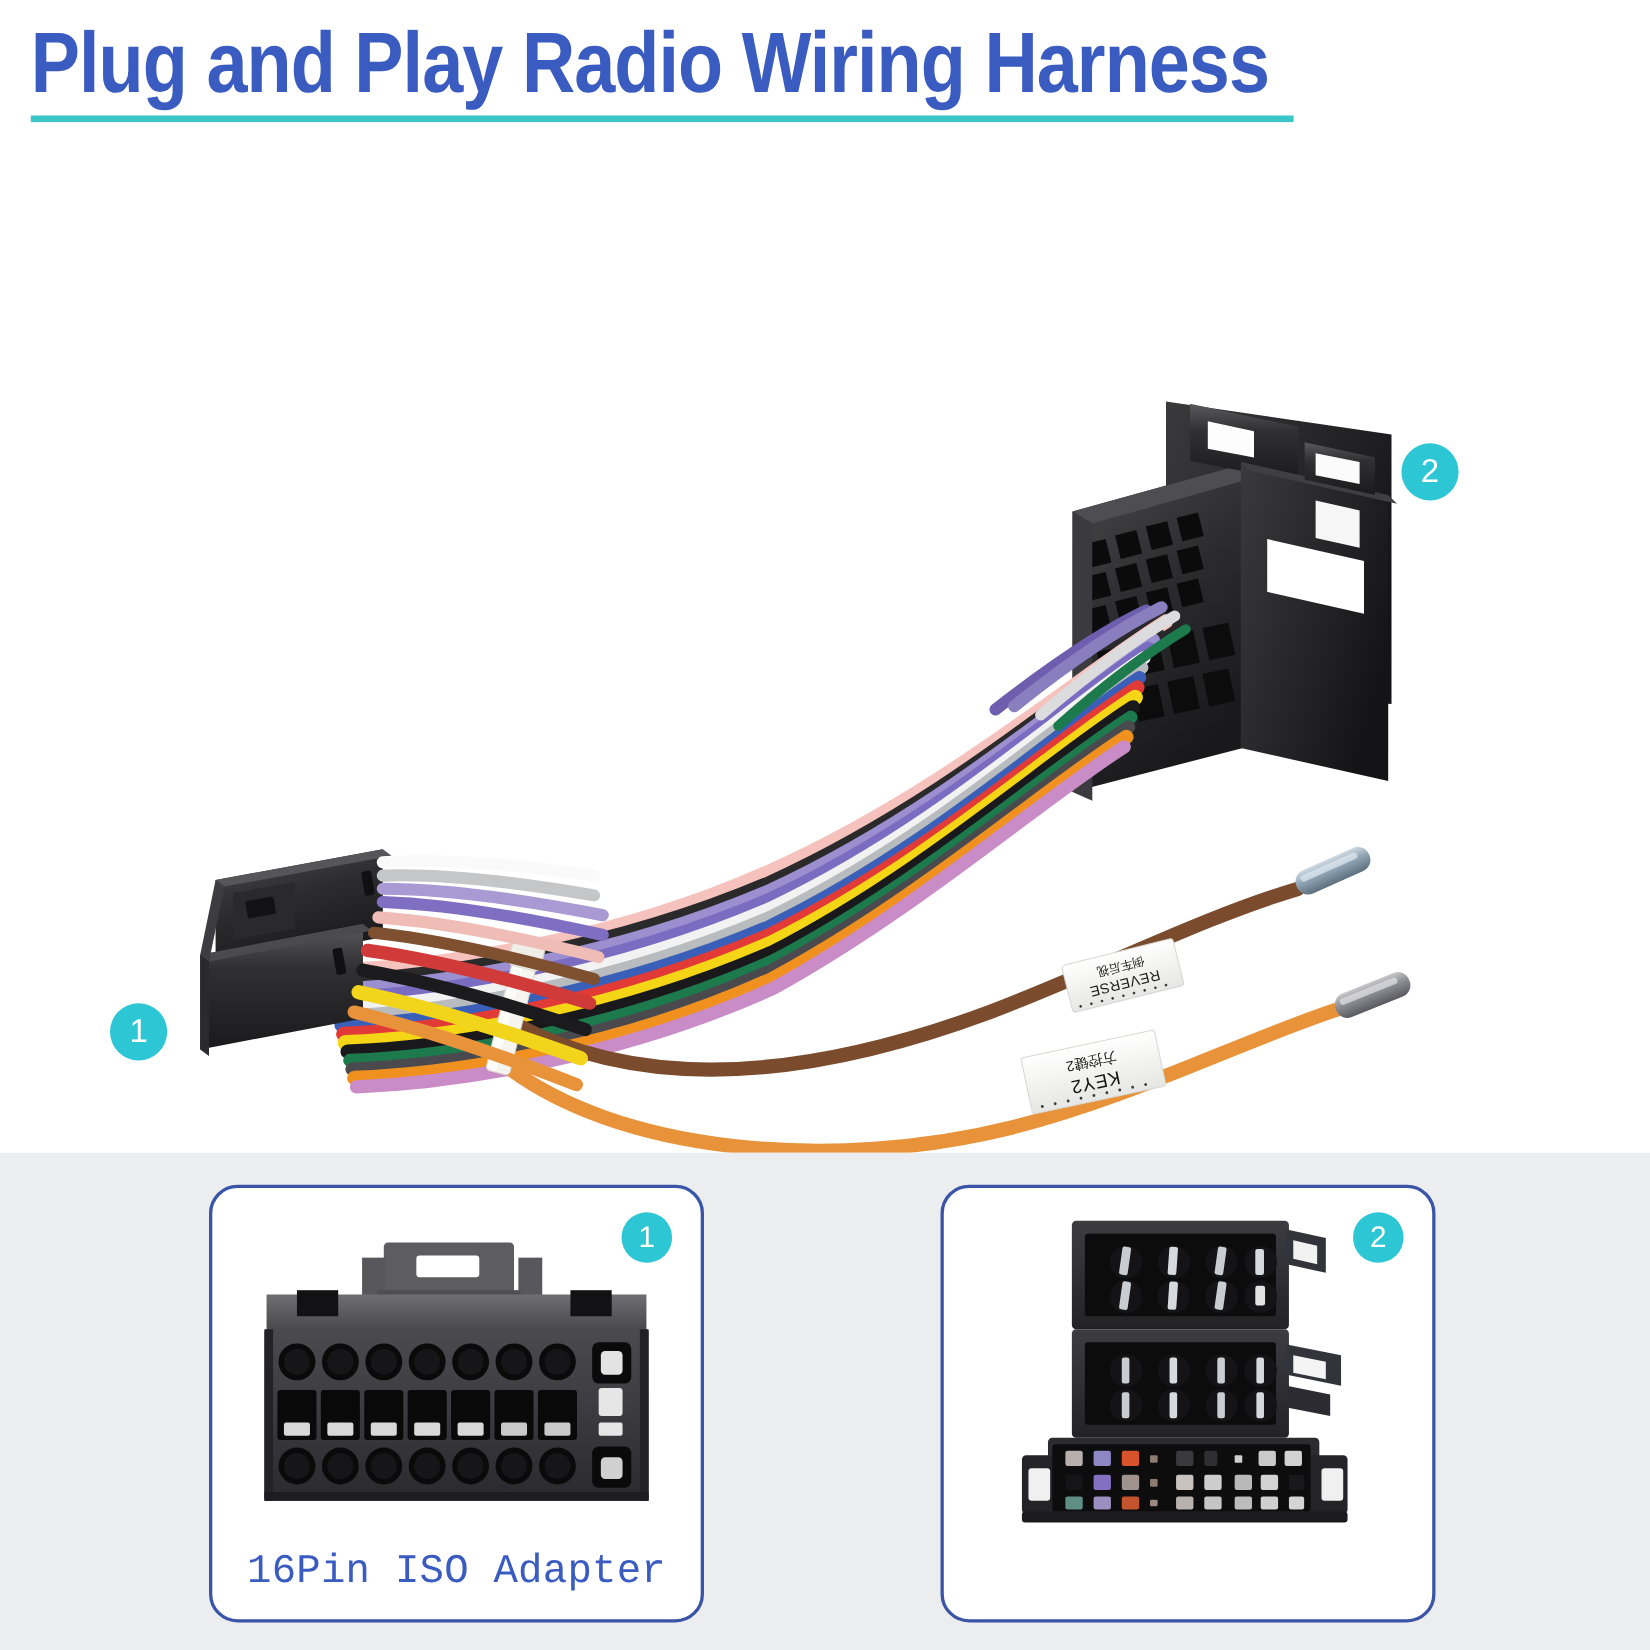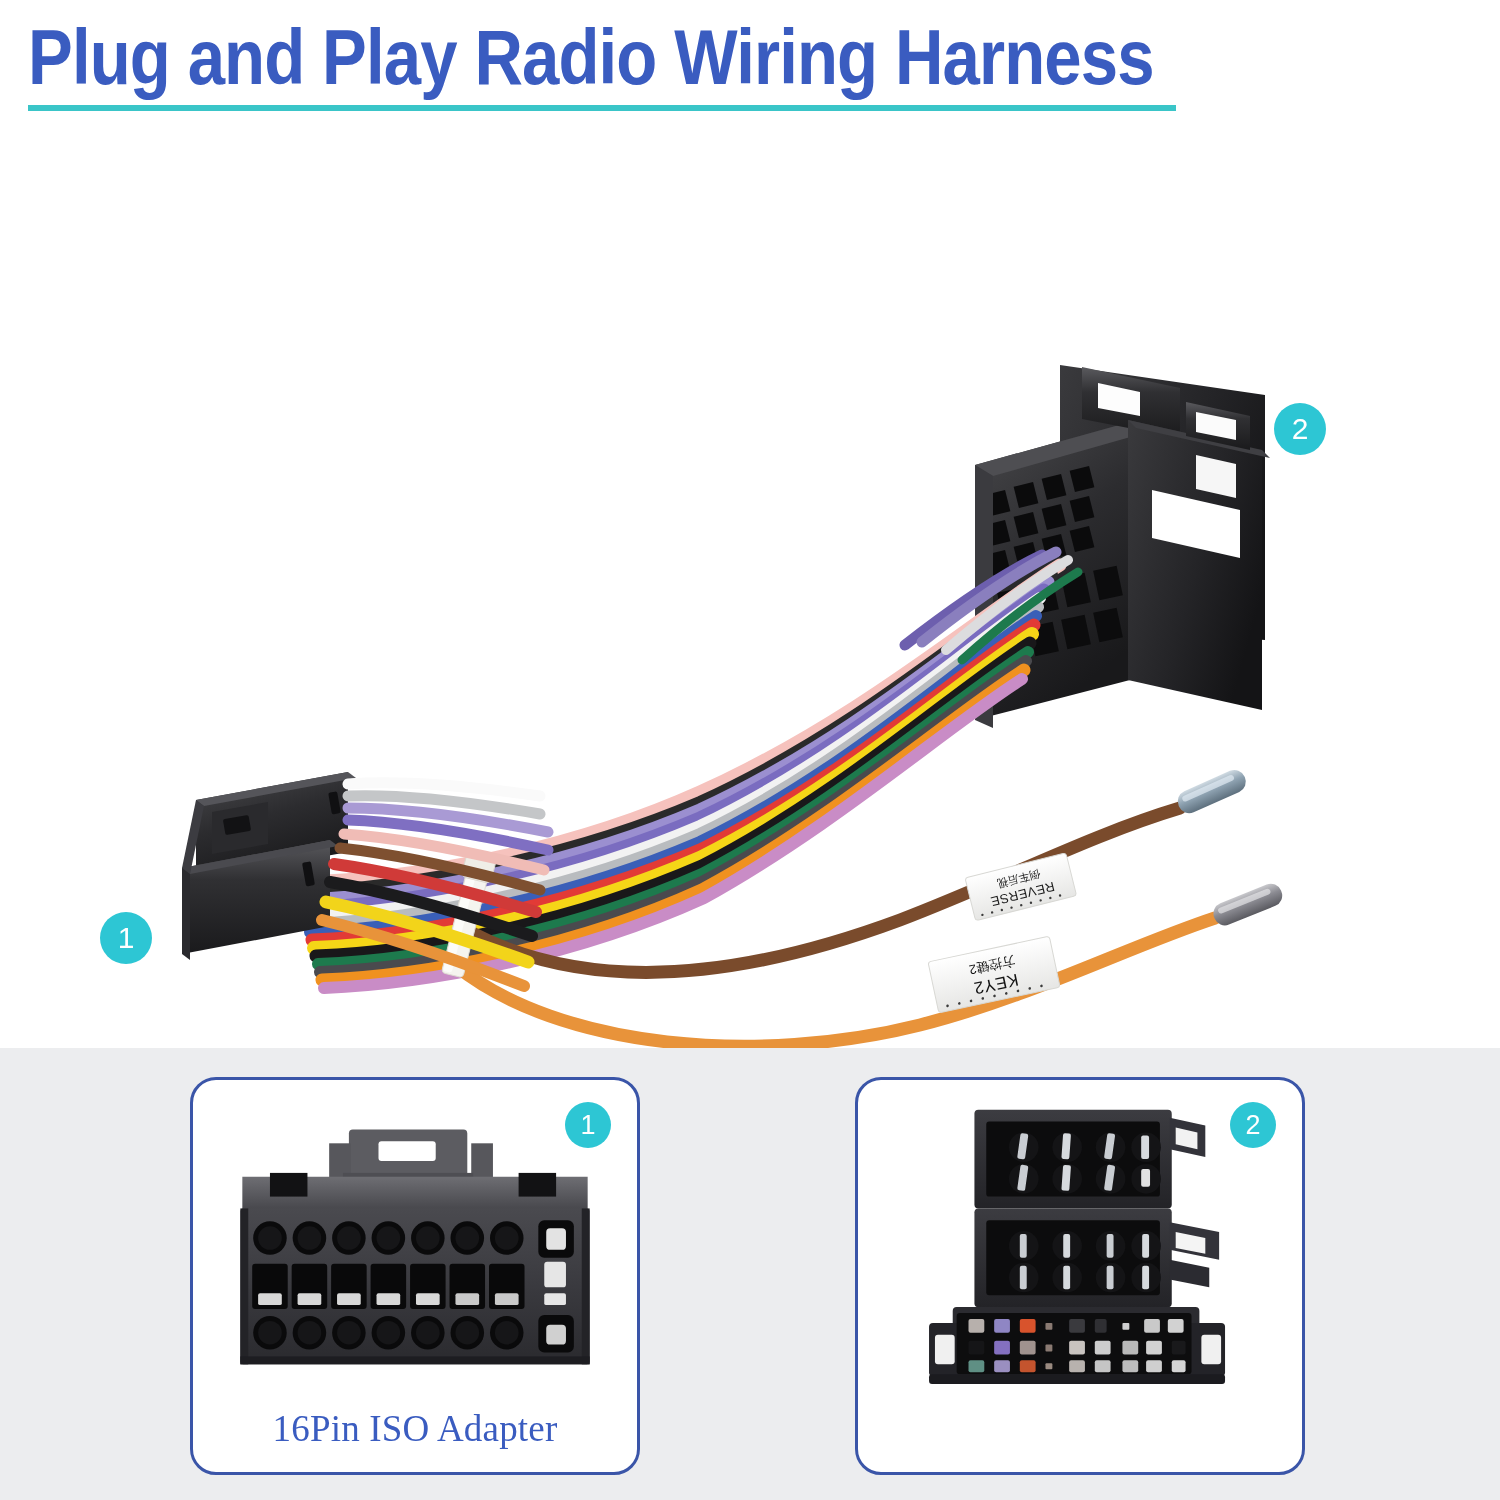--- a/index.html
+++ b/index.html
@@ -76,21 +76,21 @@
     background:#2dc6d4;color:#fff;
     font-size:27px;
     display:flex;align-items:center;justify-content:center;
     font-family:"Liberation Sans", sans-serif;
     line-height:1;
     z-index:4;
   }
   .card-caption{
     position:absolute;left:0;bottom:22px;width:100%;
     text-align:center;
-    font-family:Liberation Serif, serif;
+    font-family:Liberation Mono, monospace;
     font-size:37px;
     color:#3a5cc0;
     letter-spacing:0.2px;
   }
   .card-art{position:absolute;left:0;top:0;width:100%;height:320px;}
 </style>
 </head>
 <body>
 
 <div id="header">

